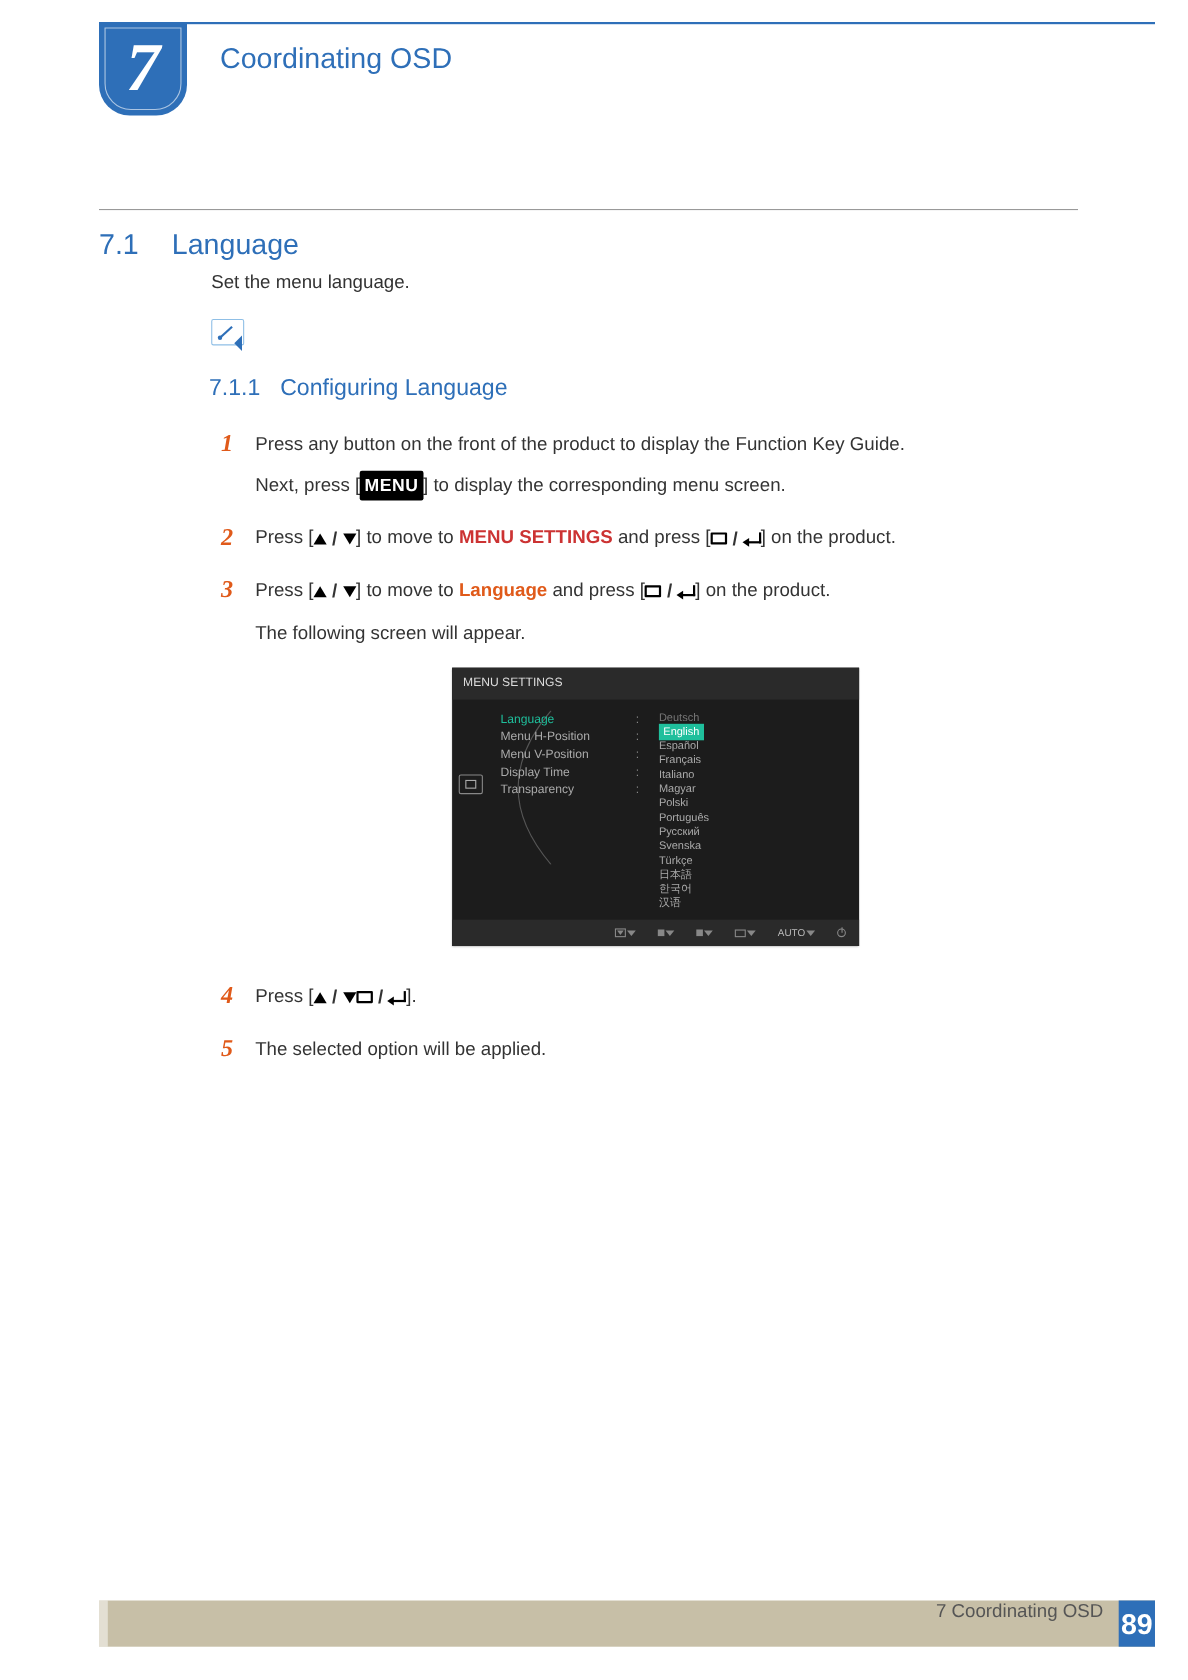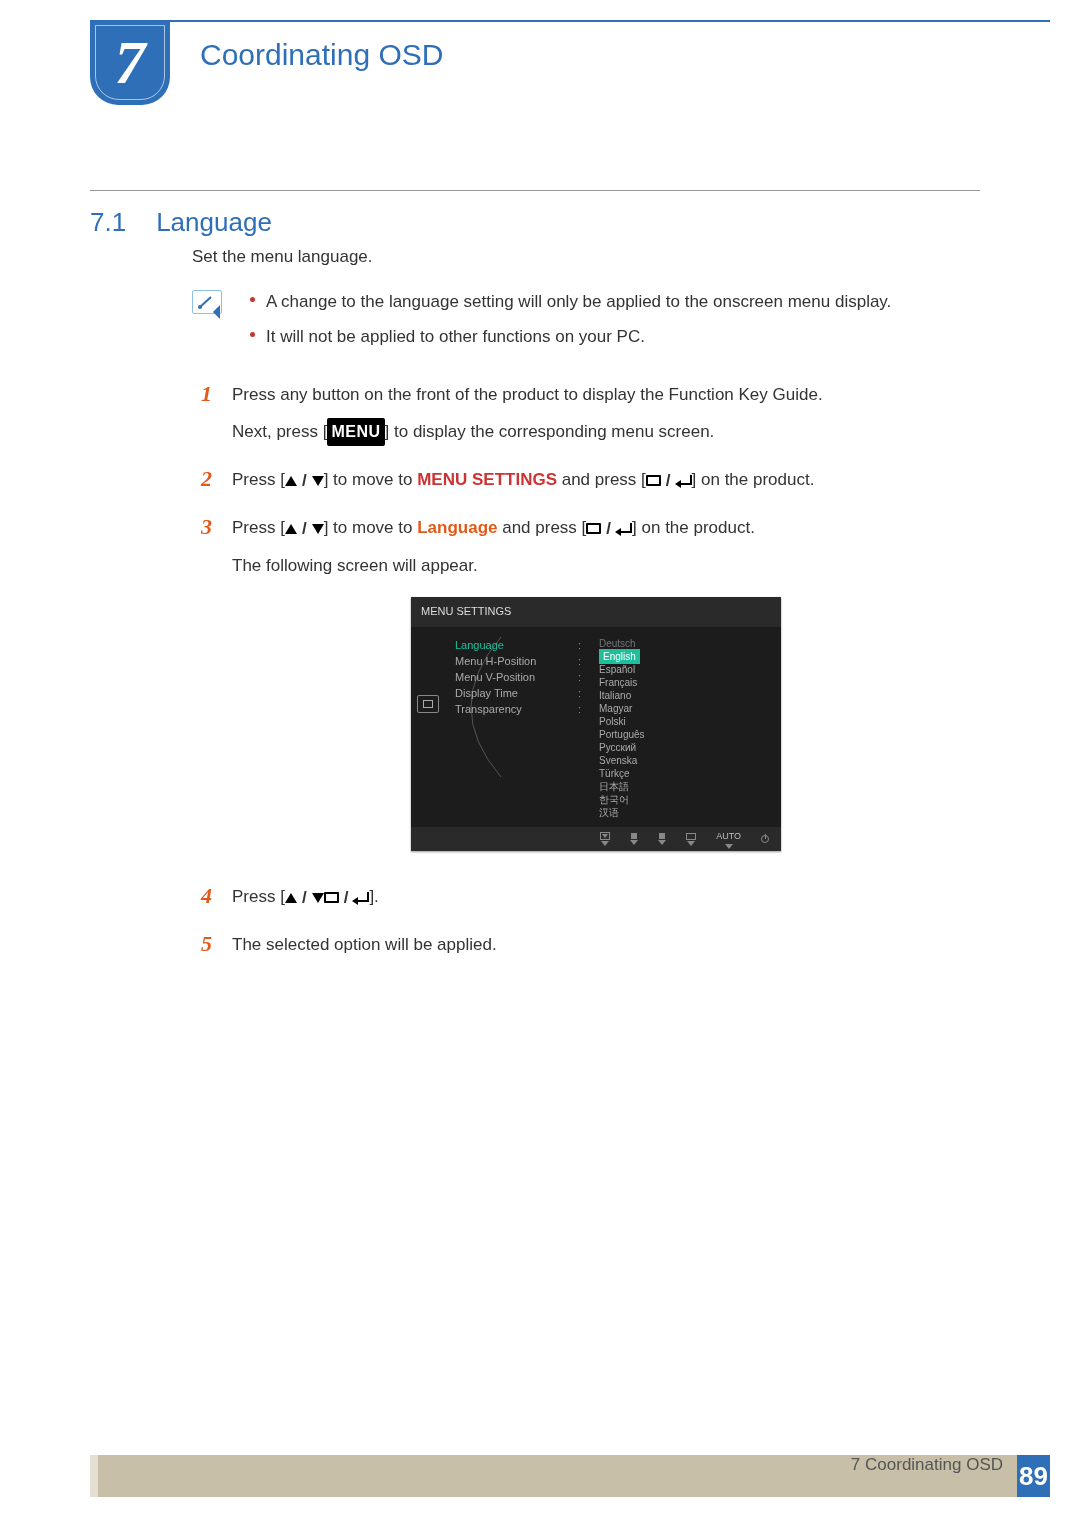--- a/index.html
+++ b/index.html
@@ -13,21 +13,21 @@
   .chapter-tab {
     position:absolute; left:90px; top:20px; width:80px; height:85px;
     background:#2e6fb8; border-bottom-left-radius:28px; border-bottom-right-radius:28px;
     display:flex; align-items:center; justify-content:center;
   }
   .chapter-num { color:#fff; font-size:62px; font-style:italic; font-weight:bold; font-family:Georgia, 'Times New Roman', serif;}
   .chapter-tab::before{
     content:""; position:absolute; inset:5px; border:1px solid rgba(255,255,255,0.6);
     border-bottom-left-radius:24px; border-bottom-right-radius:24px; pointer-events:none;
   }
-  .chapter-title { position:absolute; left:200px; top:38px; color:#2e6fb8; font-size:30px; font-weight:500; }
+  .chapter-title { position:absolute; left:200px; top:38px; color:#2e6fb8; font-size:26px; font-weight:500; }
 
   
   .section-rule { position:absolute; left:90px; right:100px; top:190px; border-top:1px solid #999; }
 
   .section-heading { position:absolute; left:90px; top:207px; color:#2e6fb8; font-size:26px; font-weight:500; }
   .section-heading .num { margin-right:30px; }
 
   .content { position:absolute; left:192px; right:120px; top:243px; font-size:17px; line-height:1.6; color:#333; }
 
   .intro { margin-bottom:18px; }
@@ -79,21 +79,21 @@
   .osd-iconbox { position:absolute; left:-2px; top:58px; width:22px; height:18px; border:1px solid #888; border-radius:2px; display:flex; align-items:center; justify-content:center;}
   .osd-iconbox span{width:10px;height:8px;border:1px solid #aaa;}
   .osd-left .row { line-height:16px; white-space:nowrap; position:relative;}
   .osd-left .row.sel { color:#1fbf9c; }
   .osd-left .row::after{ content:":"; position:absolute; right:-12px; color:#888;}
   .osd-right { flex:1; padding-left:18px; line-height:13px; font-size:10px;}
   .osd-right .opt { color:#aaa; white-space:nowrap;padding-left:12px;}
   .osd-right .opt.dim { color:#777; }
   .osd-right .opt.sel { background:#1fbf9c; color:#fff; padding:1px 4px; display:inline-block; margin:-1px 12px;}
   .osd-footer { background:#2a2a2a; height:24px; display:flex; align-items:center; justify-content:flex-end; gap:20px; padding:0 12px; color:#888;}
-  .osd-footer .fitem{ display:flex; flex-direction:column; align-items:center; font-size:8px; gap:1px;}
+  .osd-footer .fitem{ display:flex; flex-direction:row; align-items:center; font-size:8px; gap:1px;}
   .osd-footer .mark{ font-size:9px; color:#bbb;}
   .ftri-dn{ width:0;height:0;border-left:4px solid transparent;border-right:4px solid transparent;border-top:5px solid #888;}
   .ftri-up-box{width:10px;height:8px;border:1px solid #888;position:relative;}
   .ftri-up-box::after{content:"";position:absolute;left:1px;top:1px;width:0;height:0;border-left:3px solid transparent;border-right:3px solid transparent;border-top:4px solid #888;}
   .fblk{width:6px;height:6px;background:#888;}
   .fent{width:10px;height:7px;border:1px solid #888;}
   .fpwr{width:8px;height:8px;border:1px solid #888;border-radius:50%;position:relative;}
   .fpwr::after{content:"";position:absolute;left:3px;top:-2px;width:1px;height:5px;background:#888;}
 
   
@@ -122,26 +122,25 @@
   <div class="content">
     <p class="intro">Set the menu language.</p>
 
     <div class="note-row">
       <div class="note-icon">
         <svg width="18" height="16" viewBox="0 0 18 16">
             <path d="M3 13 L14 3" stroke="#2e6fb8" stroke-width="2" fill="none"></path>
             <circle cx="3" cy="13" r="2" fill="#2e6fb8"></circle>
           </svg>
       </div>
-      <ul class="note-list">
-        <li>A change to the language setting will only be applied to the onscreen menu display.</li>
-        <li>It will not be applied to other functions on your PC.</li>
-      </ul>
-    </div>
-
+    </div>
+
+    <div class="subsection-heading">
+      <span class="subnum">7.1.1</span><span>Configuring Language</span>
+    </div>
 
     <div class="step">
       <div class="step-num">1</div>
       <div class="step-body">
         <p>Press any button on the front of the product to display the Function Key Guide.</p>
         <p>
           <span>Next, press [</span><span class="menu-btn">MENU</span><span>] to display the corresponding menu screen.</span>
         </p>
       </div>
     </div>

